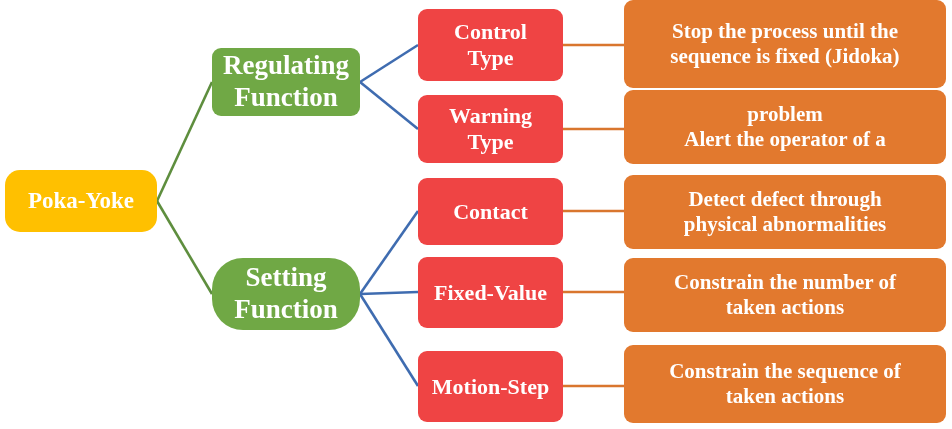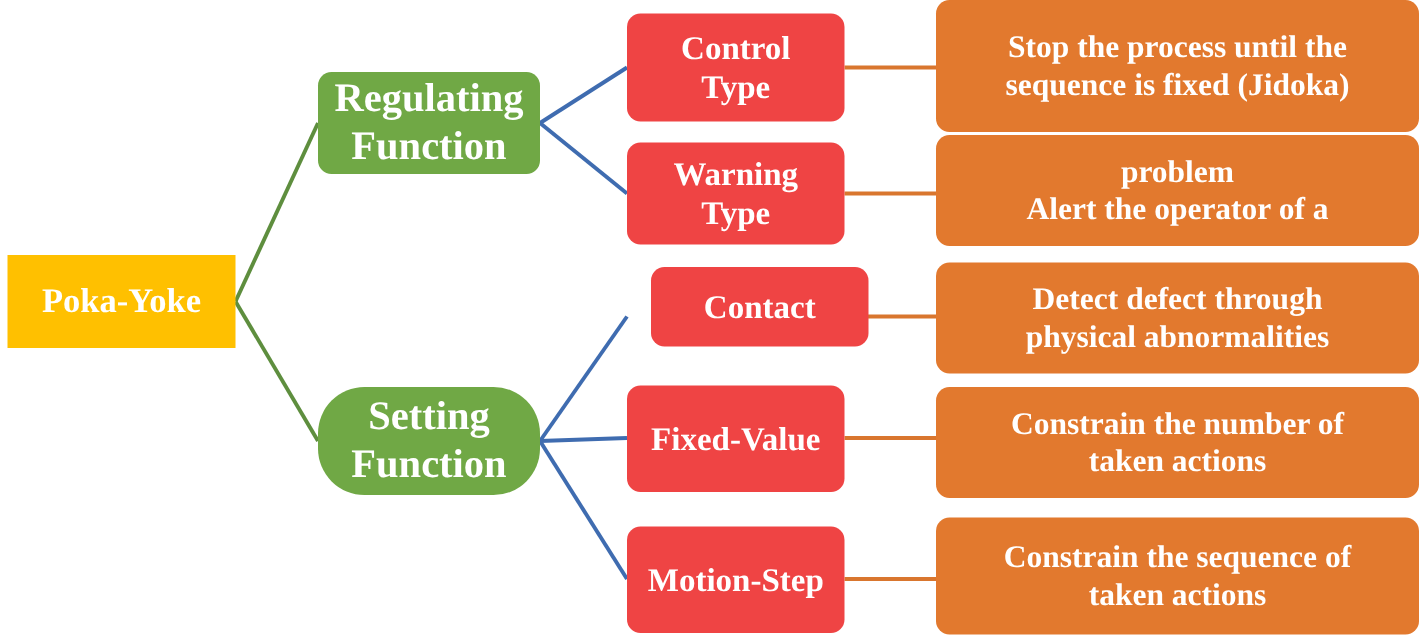--- a/index.html
+++ b/index.html
@@ -30,21 +30,21 @@
     align-items: center;
     justify-content: center;
     text-align: center;
     color: #ffffff;
     font-weight: bold;
     line-height: 1.18;
     border-radius: 9px;
     padding: 2px 6px;
     z-index: 2;
   }
-  .node.root      { background: #FFC000; border-radius: 0; }
+  .node.root      { background: #FFC000; border-radius: 15px; }
   .node.level1    { background: #70A845; }
   .node.level2    { background: #ef4444; }
   .node.level3    { background: #E2792E; }
 
   .node.root   { font-size: 23px; }
   .node.level1 { font-size: 27px; }
   .node.level2 { font-size: 22px; }
   .node.level3 { font-size: 21px; }
 
   .node span { display: block; width: 100%; }
@@ -108,21 +108,21 @@
     </span>
   </div>
 
   <div class="node level3" style="left: 624px; top: 90px; width: 322px; height: 74px;">
     <span>
       <span>problem</span>
       <span>Alert the operator of a</span>
     </span>
   </div>
 
-  <div class="node level2" style="left: 418px; top: 178px; width: 145px; height: 53px; margin-left: 16px;">
+  <div class="node level2" style="left: 418px; top: 178px; width: 145px; height: 67px;">
     <span>
       <span>Contact</span>
     </span>
   </div>
 
   <div class="node level2" style="left: 418px; top: 257px; width: 145px; height: 71px;">
     <span>
       <span>Fixed-Value</span>
     </span>
   </div>

